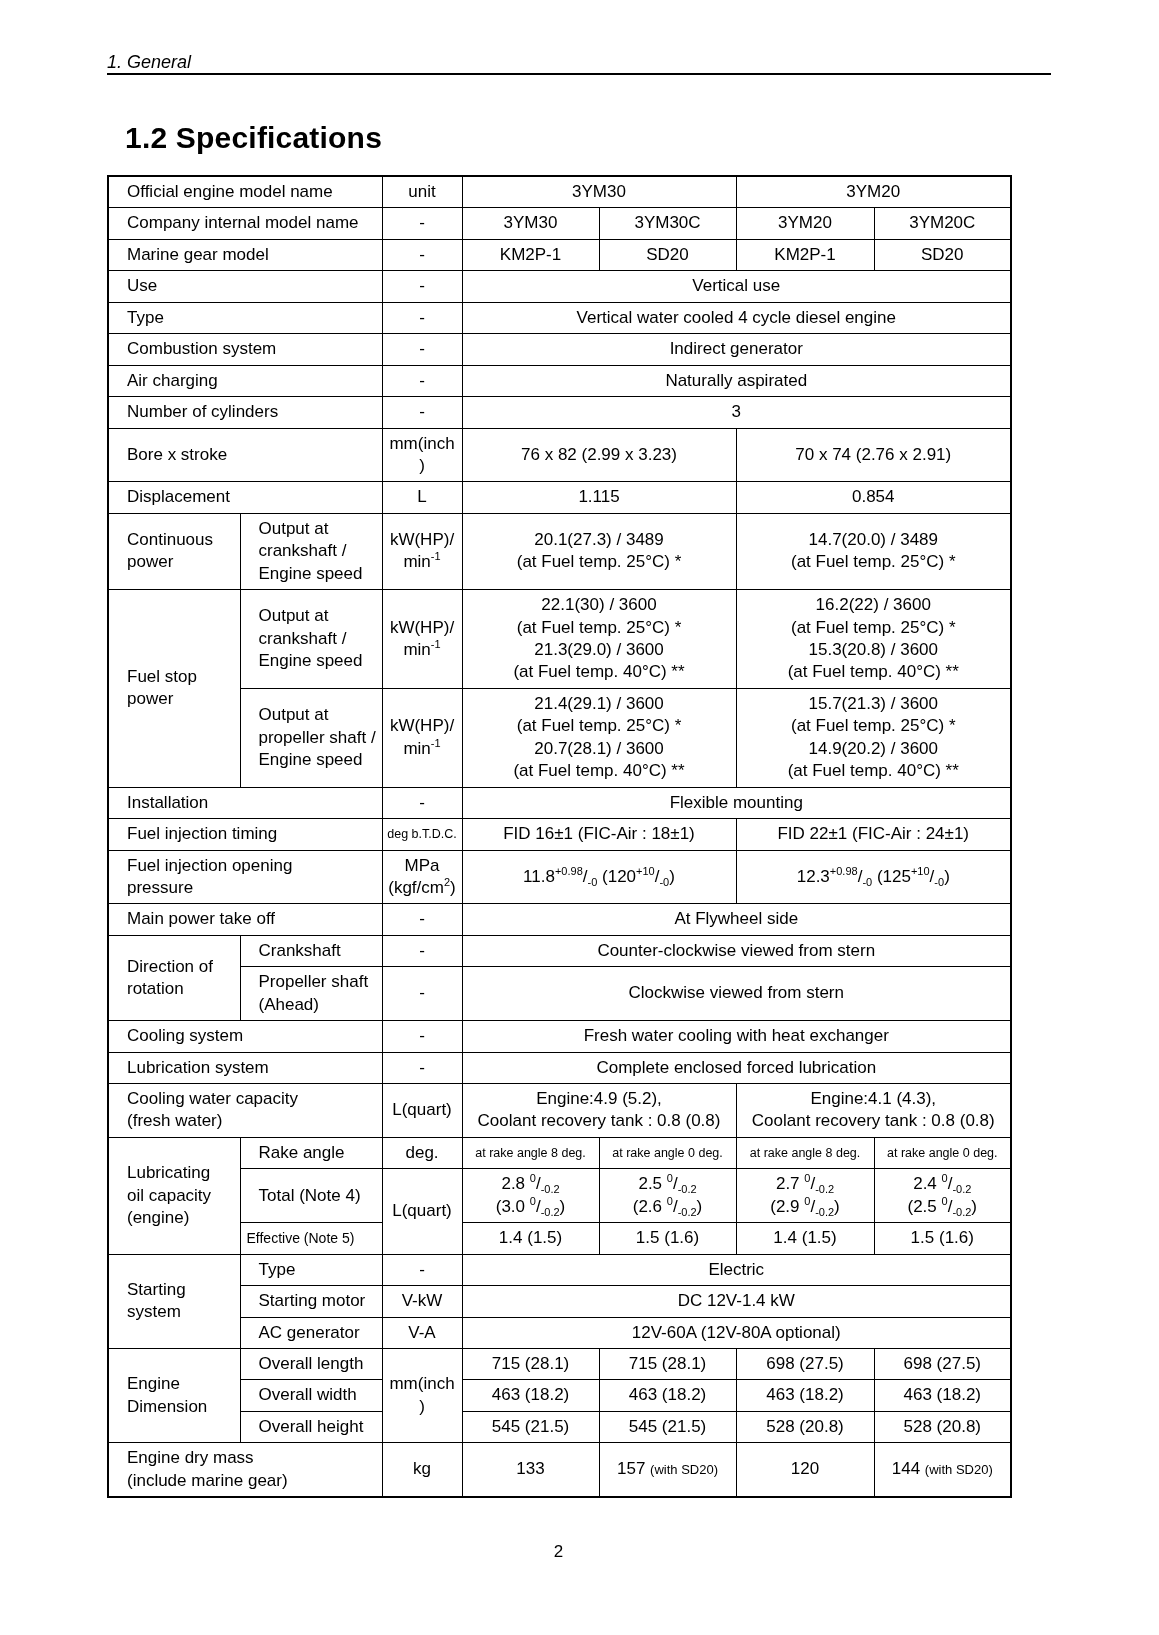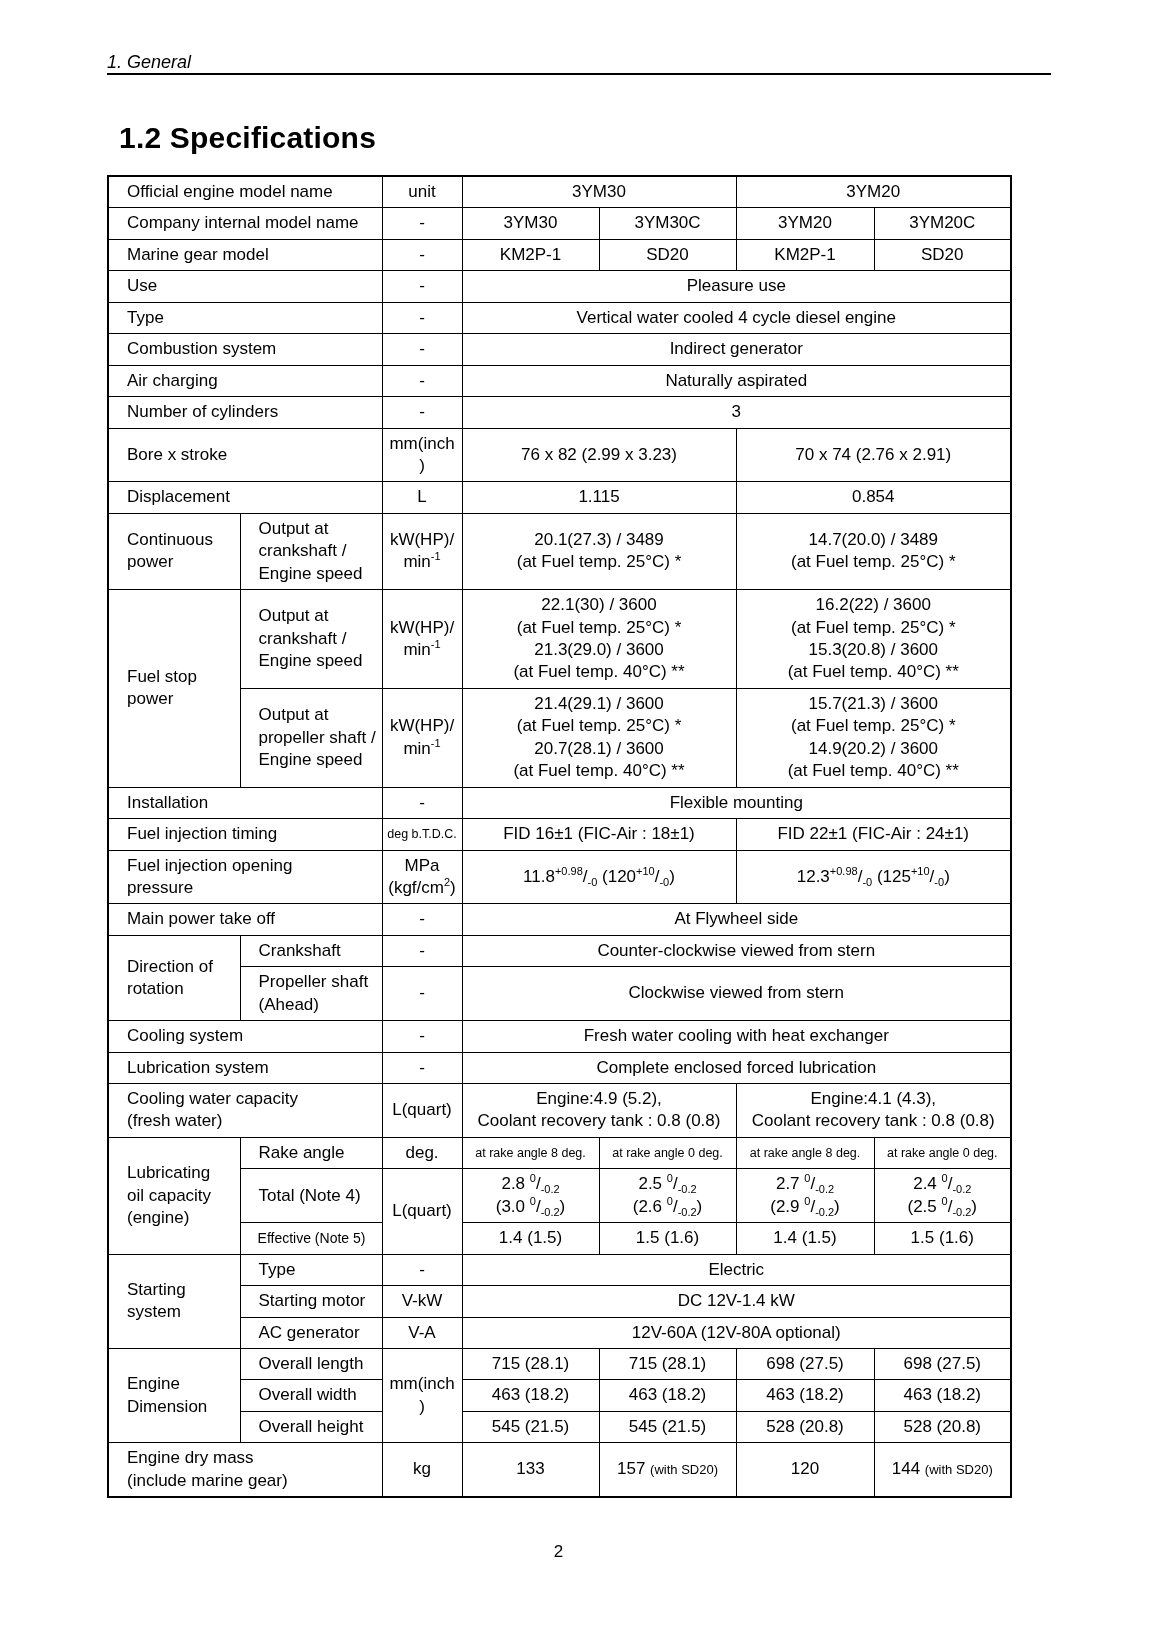--- a/index.html
+++ b/index.html
@@ -17,42 +17,42 @@
     width: 944px;
     font-style: italic;
     font-size: 18px;
     padding-bottom: 0;
     border-bottom: 2px solid #000;
   }
 
   .page-title {
     font-size: 30px;
     font-weight: 700;
-    margin: 46px 0 20px 12px;
+    margin: 46px 0 20px 18px;
     letter-spacing: 0.2px;
   }
 
   table.spec {
     border-collapse: collapse;
     table-layout: fixed;
     width: 903px;
     border: 2px solid #000;
   }
   .spec td {
     border: 1px solid #000;
     font-size: 17px;
     line-height: 1.32;
     text-align: center;
     vertical-align: middle;
     padding: 4px 5px;
     word-wrap: break-word;
   }
   .spec td.lbl { text-align: left; padding-left: 18px; }
   .spec td.sm  { font-size: 12.5px; padding: 4px 2px; }
-  .spec td.smL { font-size: 14px; text-align: center; padding-left: 6px; }
+  .spec td.smL { font-size: 14px; text-align: left; padding-left: 6px; }
   .spec sup, .spec sub { font-size: 11px; line-height: 0; }
   .inl-sm { font-size: 13px; }
 
   .page-number {
     width: 903px;
     text-align: center;
     font-size: 17px;
     margin-top: 44px;
     padding-bottom: 30px;
   }
@@ -95,21 +95,21 @@
           <td colspan="2" class="lbl">Marine gear model</td>
           <td>-</td>
           <td>KM2P-1</td>
           <td>SD20</td>
           <td>KM2P-1</td>
           <td>SD20</td>
         </tr>
         <tr>
           <td colspan="2" class="lbl">Use</td>
           <td>-</td>
-          <td colspan="4">Pleasure use</td>
+          <td colspan="4">Vertical use</td>
         </tr>
         <tr>
           <td colspan="2" class="lbl">Type</td>
           <td>-</td>
           <td colspan="4">Vertical water cooled 4 cycle diesel engine</td>
         </tr>
         <tr>
           <td colspan="2" class="lbl">Combustion system</td>
           <td>-</td>
           <td colspan="4">Indirect generator</td>

